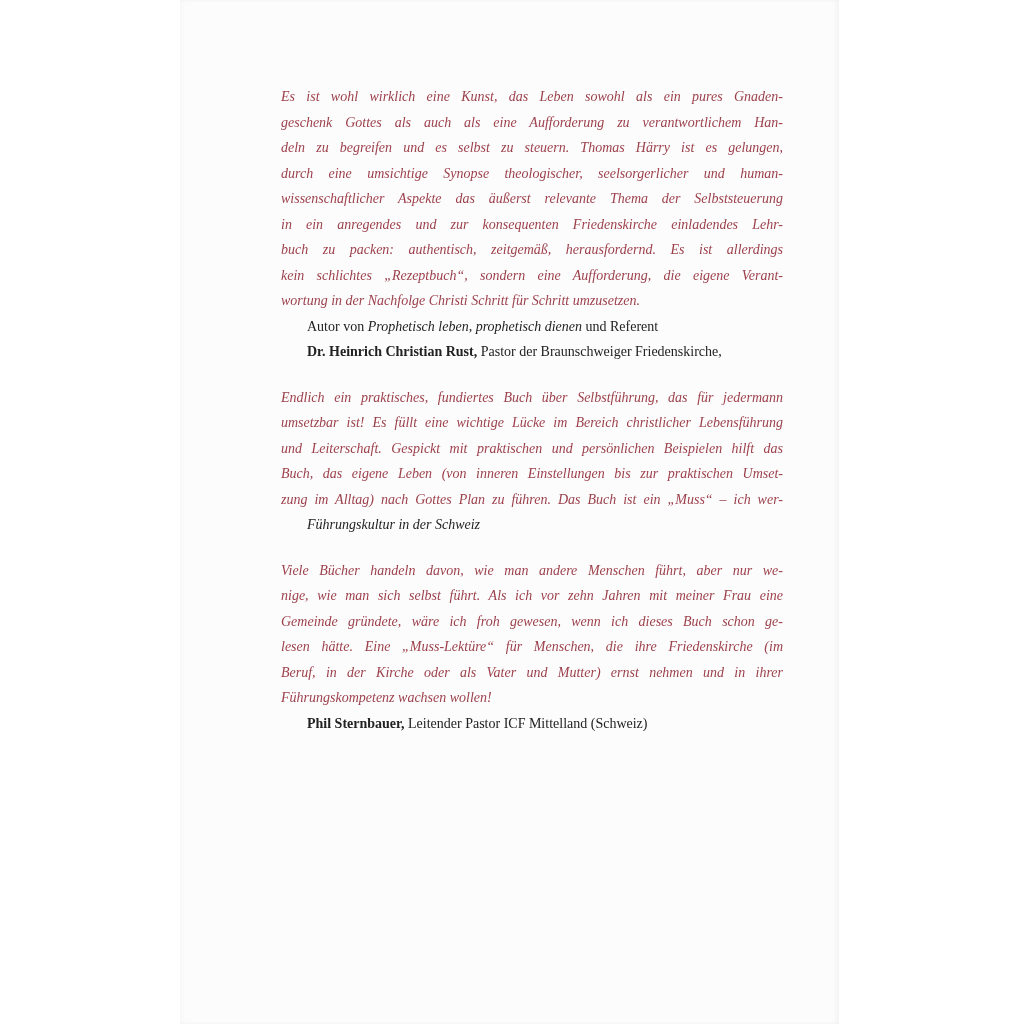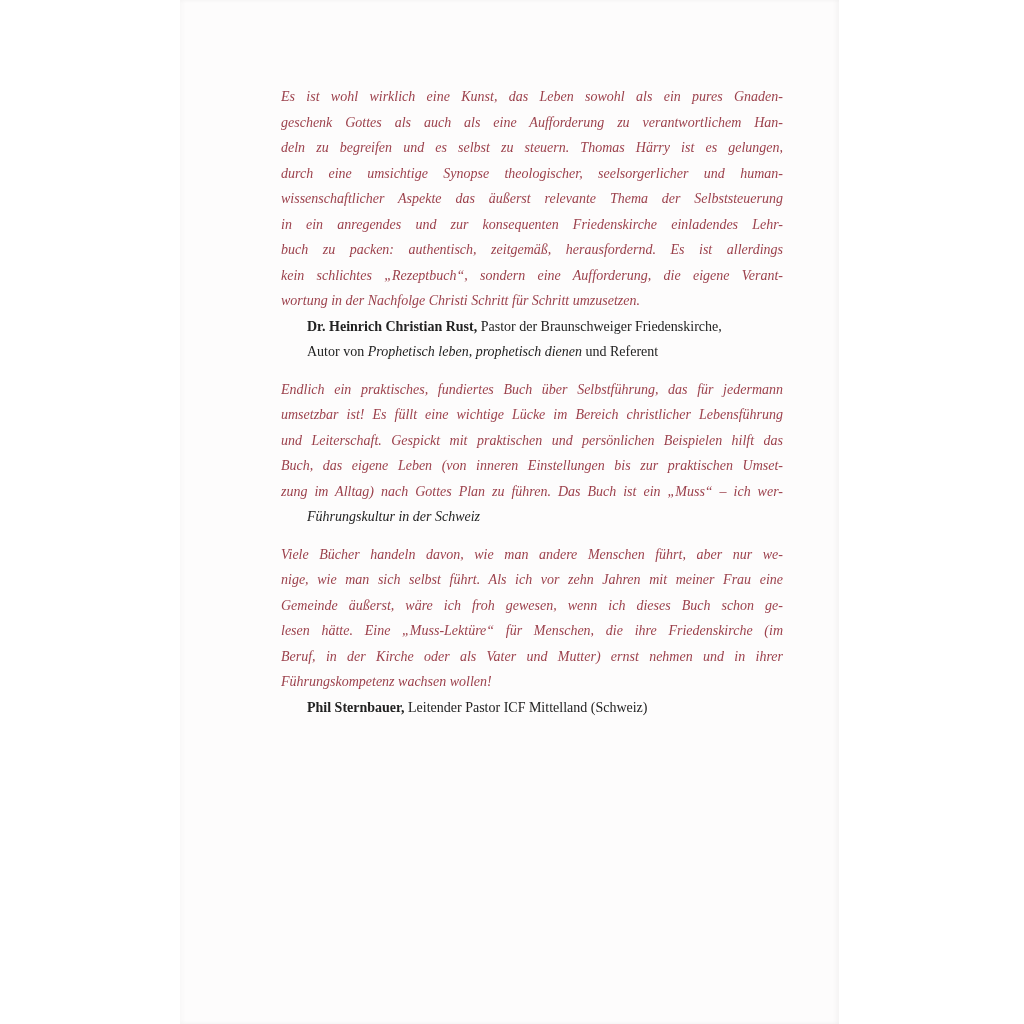--- a/index.html
+++ b/index.html
@@ -19,21 +19,21 @@
     background: #fdfcfc;
     box-shadow: inset -3px 0 4px rgba(0,0,0,0.035), inset 3px 0 4px rgba(0,0,0,0.02);
   }
   .textblock {
     position: absolute;
     left: 281px;
     top: 84px;
     width: 502px;
   }
   .testimonial + .testimonial {
-    margin-top: 12px;
+    margin-top: 20px;
   }
   .quote {
     font-style: italic;
     font-size: 14px;
     line-height: 25.5px;
     color: var(--quote-color, #9c414c);
   }
   .qline {
     height: 25.5px;
     overflow: hidden;
@@ -71,24 +71,24 @@
       <div class="qline">deln zu begreifen und es selbst zu steuern. Thomas Härry ist es gelungen,</div>
       <div class="qline">durch eine umsichtige Synopse theologischer, seelsorgerlicher und human-</div>
       <div class="qline">wissenschaftlicher Aspekte das äußerst relevante Thema der Selbststeuerung</div>
       <div class="qline">in ein anregendes und zur konsequenten Friedenskirche einladendes Lehr-</div>
       <div class="qline">buch zu packen: authentisch, zeitgemäß, herausfordernd. Es ist allerdings</div>
       <div class="qline">kein schlichtes „Rezeptbuch“, sondern eine Aufforderung, die eigene Verant-</div>
       <div class="qline qlast">wortung in der Nachfolge Christi Schritt für Schritt umzusetzen.</div>
     </div>
     <div class="attribution">
       <div class="attr-line">
-        <span class="seg-bold">Dr. Heinrich Christian Rust,</span><span> Pastor der Braunschweiger Friedenskirche,</span>
+        <span>Autor von </span><span class="seg-italic">Prophetisch leben, prophetisch dienen</span><span> und Referent</span>
       </div>
       <div class="attr-line">
-        <span>Autor von </span><span class="seg-italic">Prophetisch leben, prophetisch dienen</span><span> und Referent</span>
+        <span class="seg-bold">Dr. Heinrich Christian Rust,</span><span> Pastor der Braunschweiger Friedenskirche,</span>
       </div>
     </div>
   </div>
 
   <div class="testimonial">
     <div class="quote">
       <div class="qline">Endlich ein praktisches, fundiertes Buch über Selbstführung, das für jedermann</div>
       <div class="qline">umsetzbar ist! Es füllt eine wichtige Lücke im Bereich christlicher Lebensführung</div>
       <div class="qline">und Leiterschaft. Gespickt mit praktischen und persönlichen Beispielen hilft das</div>
       <div class="qline">Buch, das eigene Leben (von inneren Einstellungen bis zur praktischen Umset-</div>
@@ -98,21 +98,21 @@
       <div class="attr-line">
         <span></span><span class="seg-italic">Führungskultur in der Schweiz</span><span></span>
       </div>
     </div>
   </div>
 
   <div class="testimonial">
     <div class="quote">
       <div class="qline">Viele Bücher handeln davon, wie man andere Menschen führt, aber nur we-</div>
       <div class="qline">nige, wie man sich selbst führt. Als ich vor zehn Jahren mit meiner Frau eine</div>
-      <div class="qline">Gemeinde äußerst, wäre ich froh gewesen, wenn ich dieses Buch schon ge-</div>
+      <div class="qline">Gemeinde gründete, wäre ich froh gewesen, wenn ich dieses Buch schon ge-</div>
       <div class="qline">lesen hätte. Eine „Muss-Lektüre“ für Menschen, die ihre Friedenskirche (im</div>
       <div class="qline">Beruf, in der Kirche oder als Vater und Mutter) ernst nehmen und in ihrer</div>
       <div class="qline qlast">Führungskompetenz wachsen wollen!</div>
     </div>
     <div class="attribution">
       <div class="attr-line">
         <span class="seg-bold">Phil Sternbauer,</span><span> Leitender Pastor ICF Mittelland (Schweiz)</span>
       </div>
     </div>
   </div>

